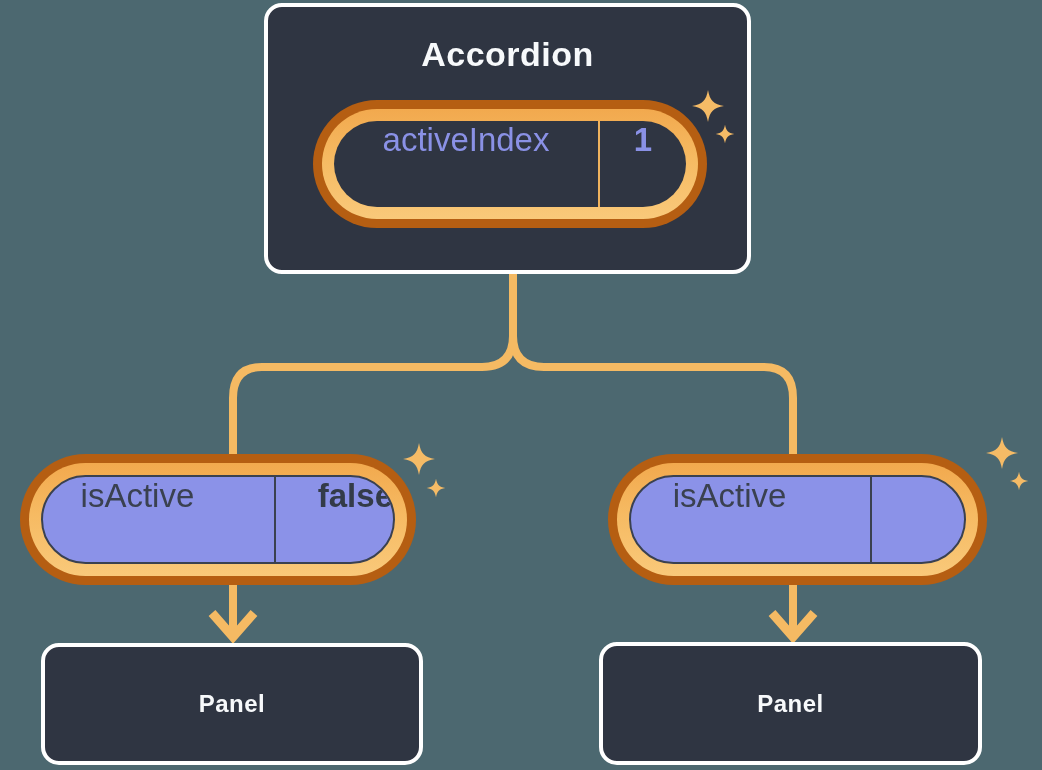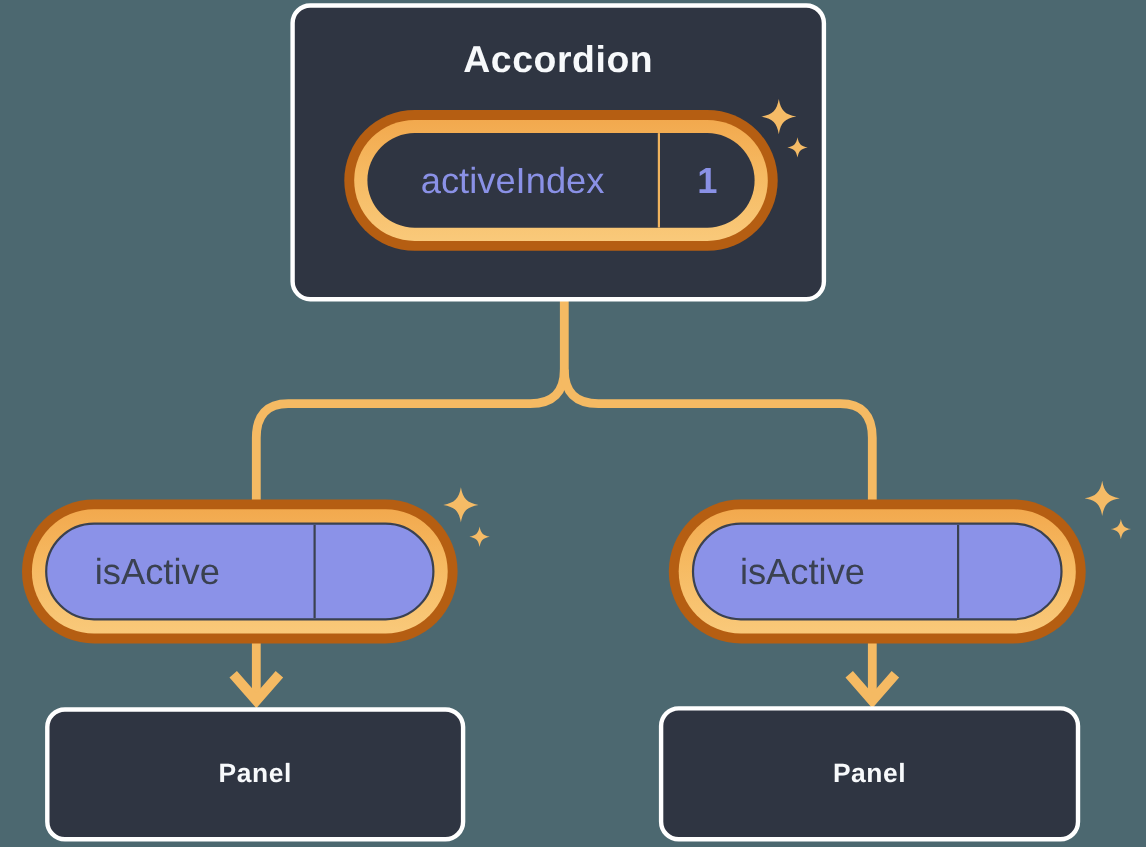--- a/index.html
+++ b/index.html
@@ -32,21 +32,21 @@
     position:absolute;box-sizing:border-box;border-radius:999px;
     background:#B55E12;padding:9px;z-index:2;
   }
   .pill-mid{
     height:100%;box-sizing:border-box;border-radius:999px;
     background:linear-gradient(180deg,#F2A94E 0%,#F6BA62 45%,#F9C97A 100%);
     padding:12px;
   }
   .pill-core{
     height:100%;box-sizing:border-box;border-radius:999px;
-    display:flex;align-items:center;overflow:hidden;
+    display:flex;align-items:flex-start;overflow:hidden;
   }
   .pill-label,.pill-value{
     display:flex;align-items:center;justify-content:center;
     font-size:33px;white-space:nowrap;
   }
   .pill-value{flex:1;font-weight:bold;}
   .pill-divider{width:2px;align-self:stretch;}
 
   
   .state-pill{left:313px;top:100px;width:394px;height:128px;}
@@ -99,20 +99,21 @@
         <div class="pill-value">1</div>
       </div>
     </div>
   </div>
 
   <div class="pill prop-pill prop-pill-left">
     <div class="pill-mid">
       <div class="pill-core">
         <div class="pill-label">isActive</div>
         <div class="pill-divider"></div>
+        <div class="pill-value">false</div>
       </div>
     </div>
   </div>
 
   <div class="pill prop-pill prop-pill-right">
     <div class="pill-mid">
       <div class="pill-core">
         <div class="pill-label">isActive</div>
         <div class="pill-divider"></div>
       </div>

